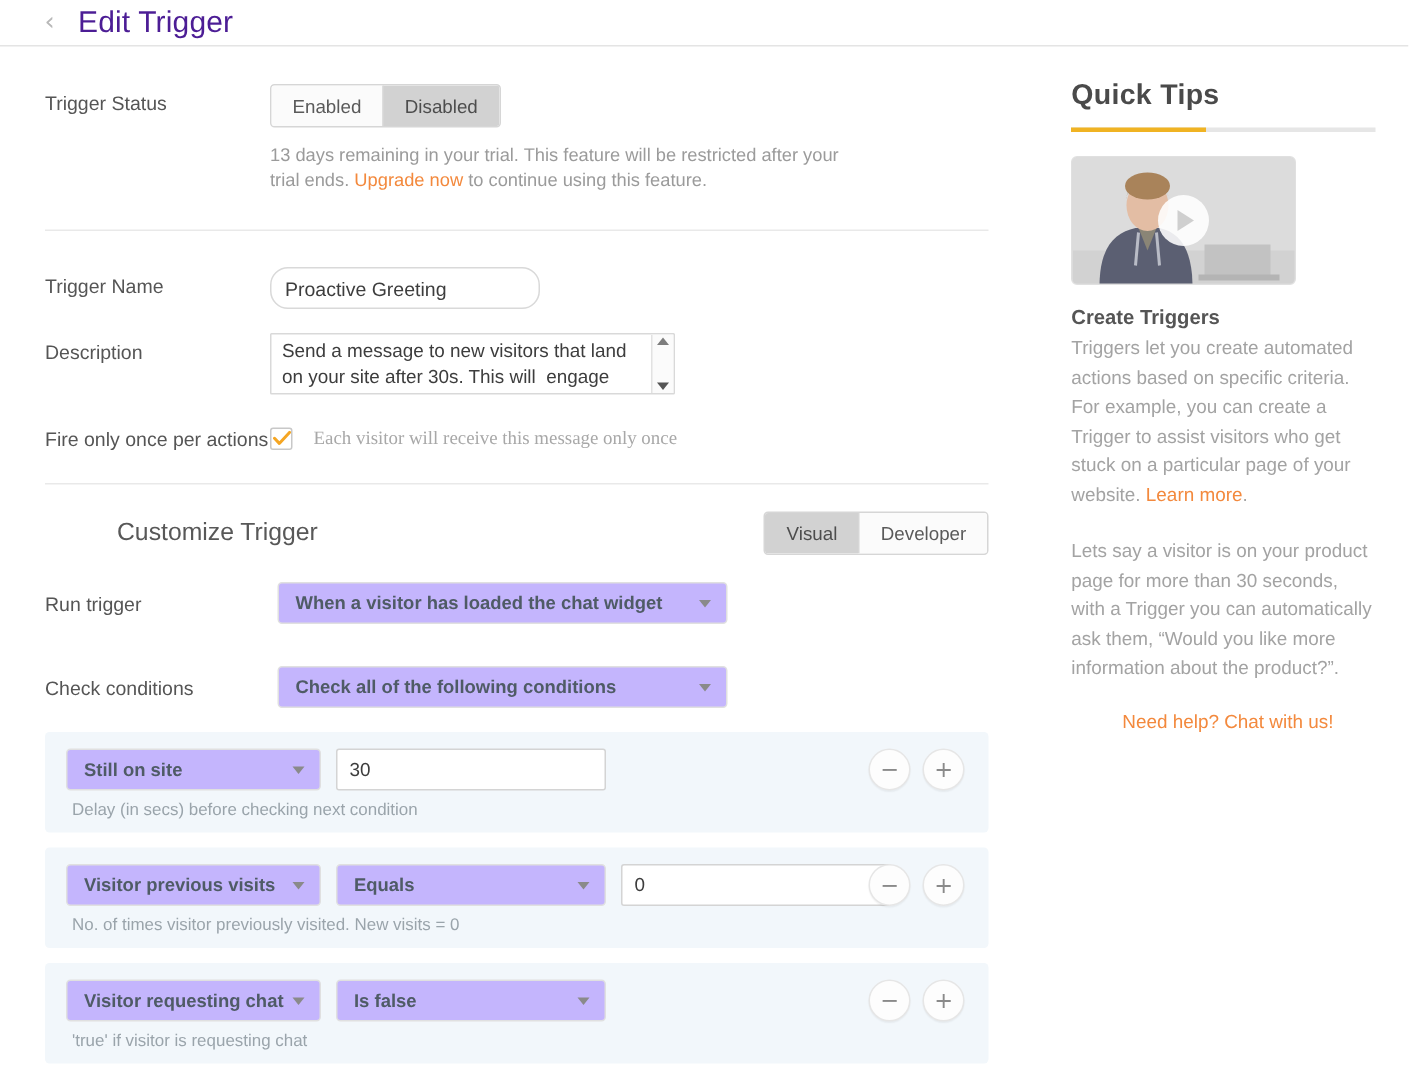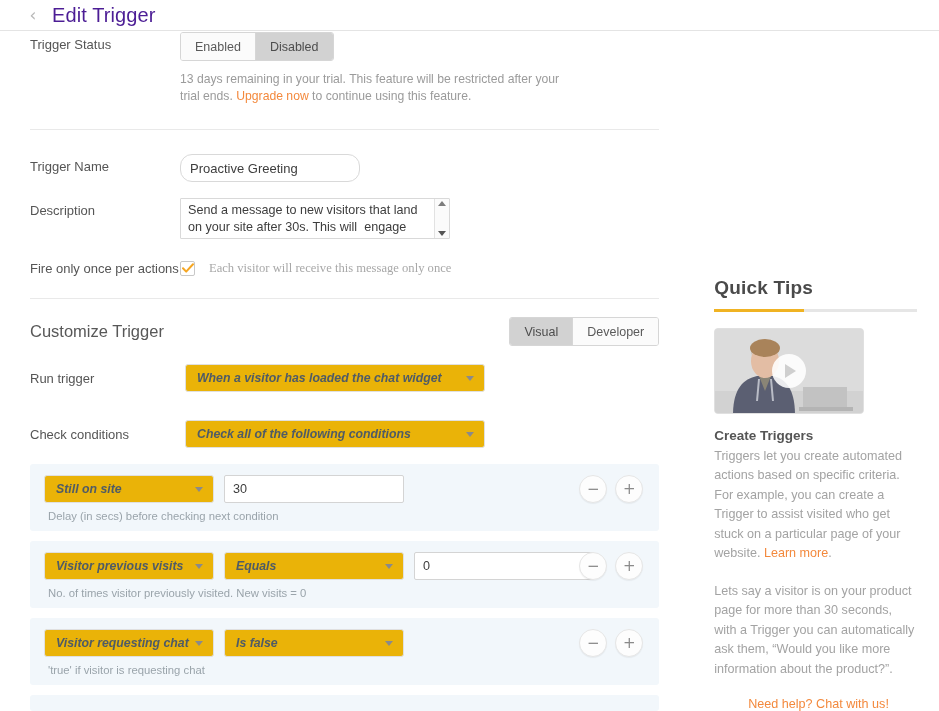--- a/index.html
+++ b/index.html
@@ -33,21 +33,21 @@
   }
   .topbar-title {
     font-size: 20px;
     color: #4c1d95;
     letter-spacing: .1px;
   }
 
   
   .page {
     display: flex;
-    align-items: flex-end;
+    align-items: flex-start;
     height: 680px;
     gap: 27px;
   }
   .left-col {
     width: 700px;
     padding: 0;
     position: relative;
   }
   .right-col {
     width: 239px;
@@ -181,43 +181,43 @@
     font-size: 12.6px;
     color: #a8a8a8;
   }
 
   
   .section-head {
     display: flex;
     align-items: center;
     justify-content: space-between;
     padding: 0 20px 0 30px;
+    margin-left: 48px;
   }
   .section-title {
     font-size: 16.5px;
     color: #585858;
   }
 
   
   .sel {
     position: relative;
-    background: #eab308;
+    background: #c4b5fd;
     border: 1px solid #e0e0e0;
     border-radius: 3px;
     height: 28px;
     display: inline-flex;
     align-items: center;
     padding: 0 26px 0 11px;
     font-size: 12.3px;
     font-weight: bold;
     color: #4f5b66;
     cursor: pointer;
     white-space: nowrap;
     overflow: hidden;
-    font-style: italic;
   }
   .sel .carat {
     position: absolute;
     right: 10px; top: 50%;
     margin-top: -2px;
     width: 0; height: 0;
     border-left: 4px solid transparent;
     border-right: 4px solid transparent;
     border-top: 5px solid #8a8a8a;
   }
@@ -505,18 +505,18 @@
         <path d="M56 50 L58 72" stroke="#b9bcc6" stroke-width="2" fill="none"></path>
 
         <ellipse cx="50" cy="32" rx="14" ry="17" fill="#e3bda4"></ellipse>
         <path d="M36 28 C36 14 64 12 64 28 C64 20 58 16 50 16 C42 16 36 20 36 28 Z" fill="#9c7a53"></path>
         <ellipse cx="50" cy="19" rx="15" ry="9" fill="#a9835a"></ellipse>
       </svg>
       <div class="play"></div>
     </div>
 
     <div class="tip-head">Create Triggers</div>
-    <div class="tip-body"><span>Triggers let you create automated actions based on specific criteria. For example, you can create a Trigger to assist visited who get stuck on a particular page of your website. </span><a class="link-orange">Learn more</a><span>.</span></div>
+    <div class="tip-body"><span>Triggers let you create automated actions based on specific criteria. For example, you can create a Trigger to assist visitors who get stuck on a particular page of your website. </span><a class="link-orange">Learn more</a><span>.</span></div>
     <div class="tip-body">Lets say a visitor is on your product page for more than 30 seconds, with a Trigger you can automatically ask them, “Would you like more information about the product?”.</div>
     <a class="chat-link">Need help? Chat with us!</a>
   </div>
 
 </div>
 
 </body></html>

